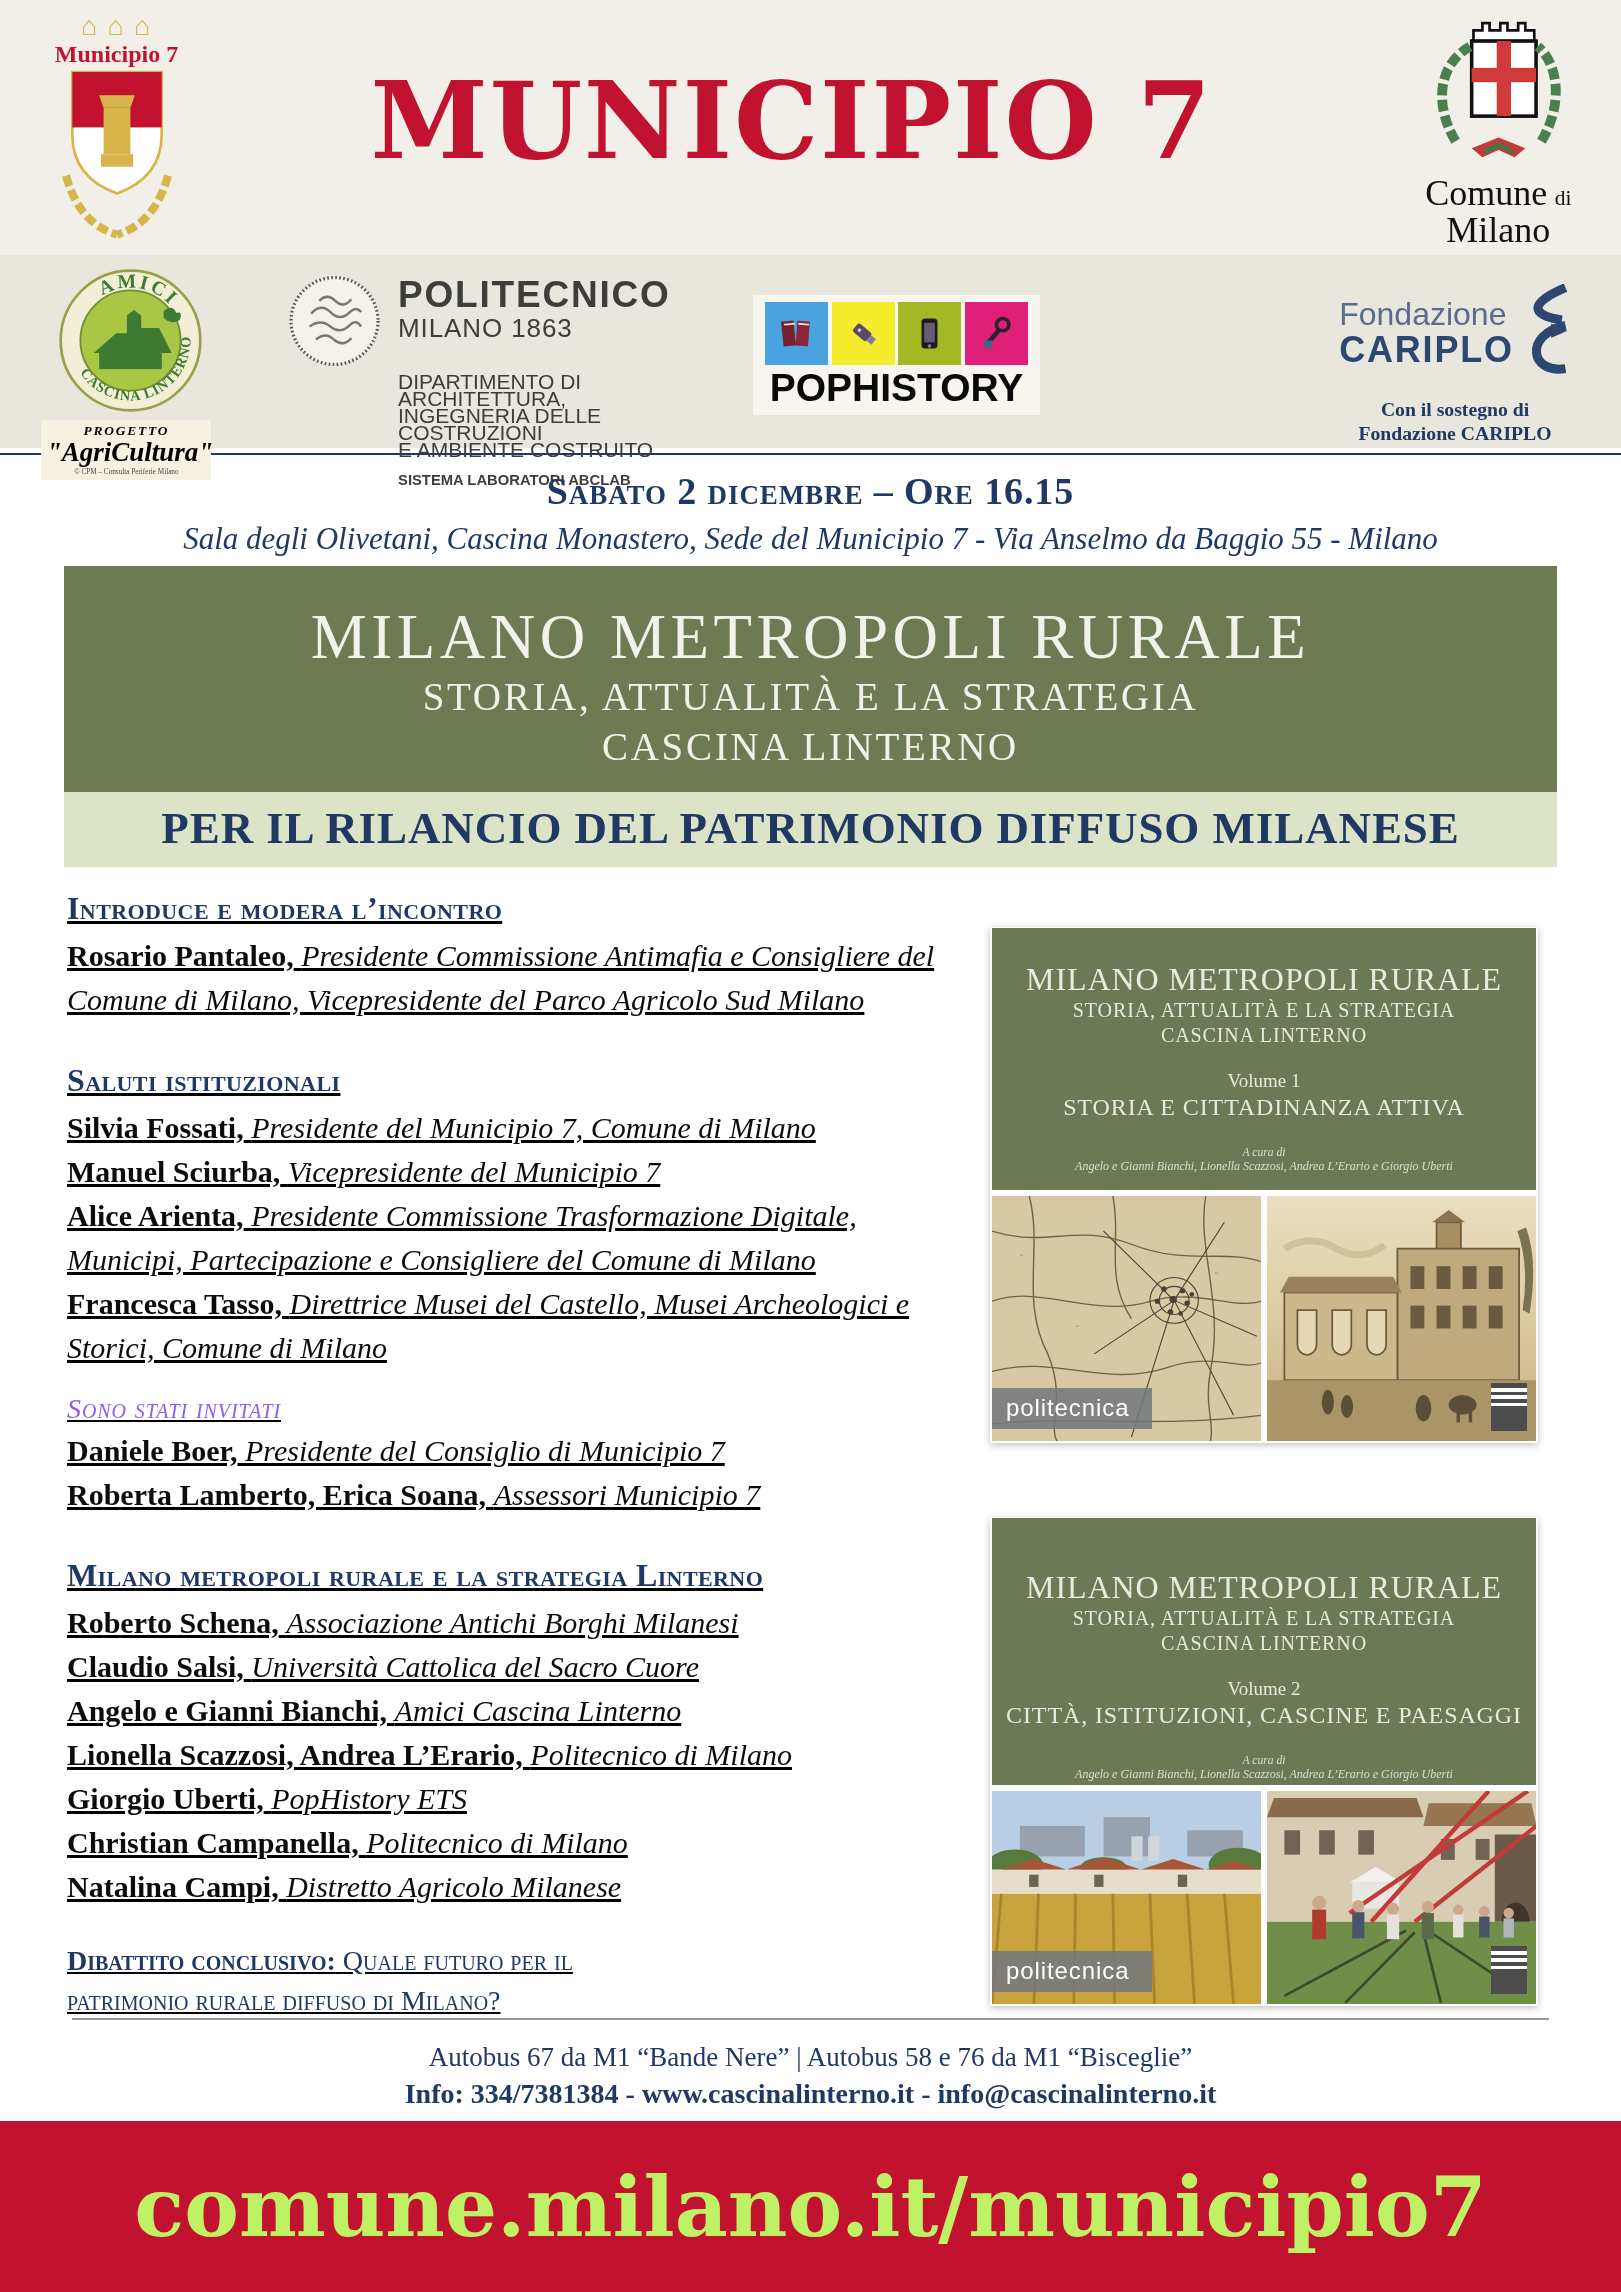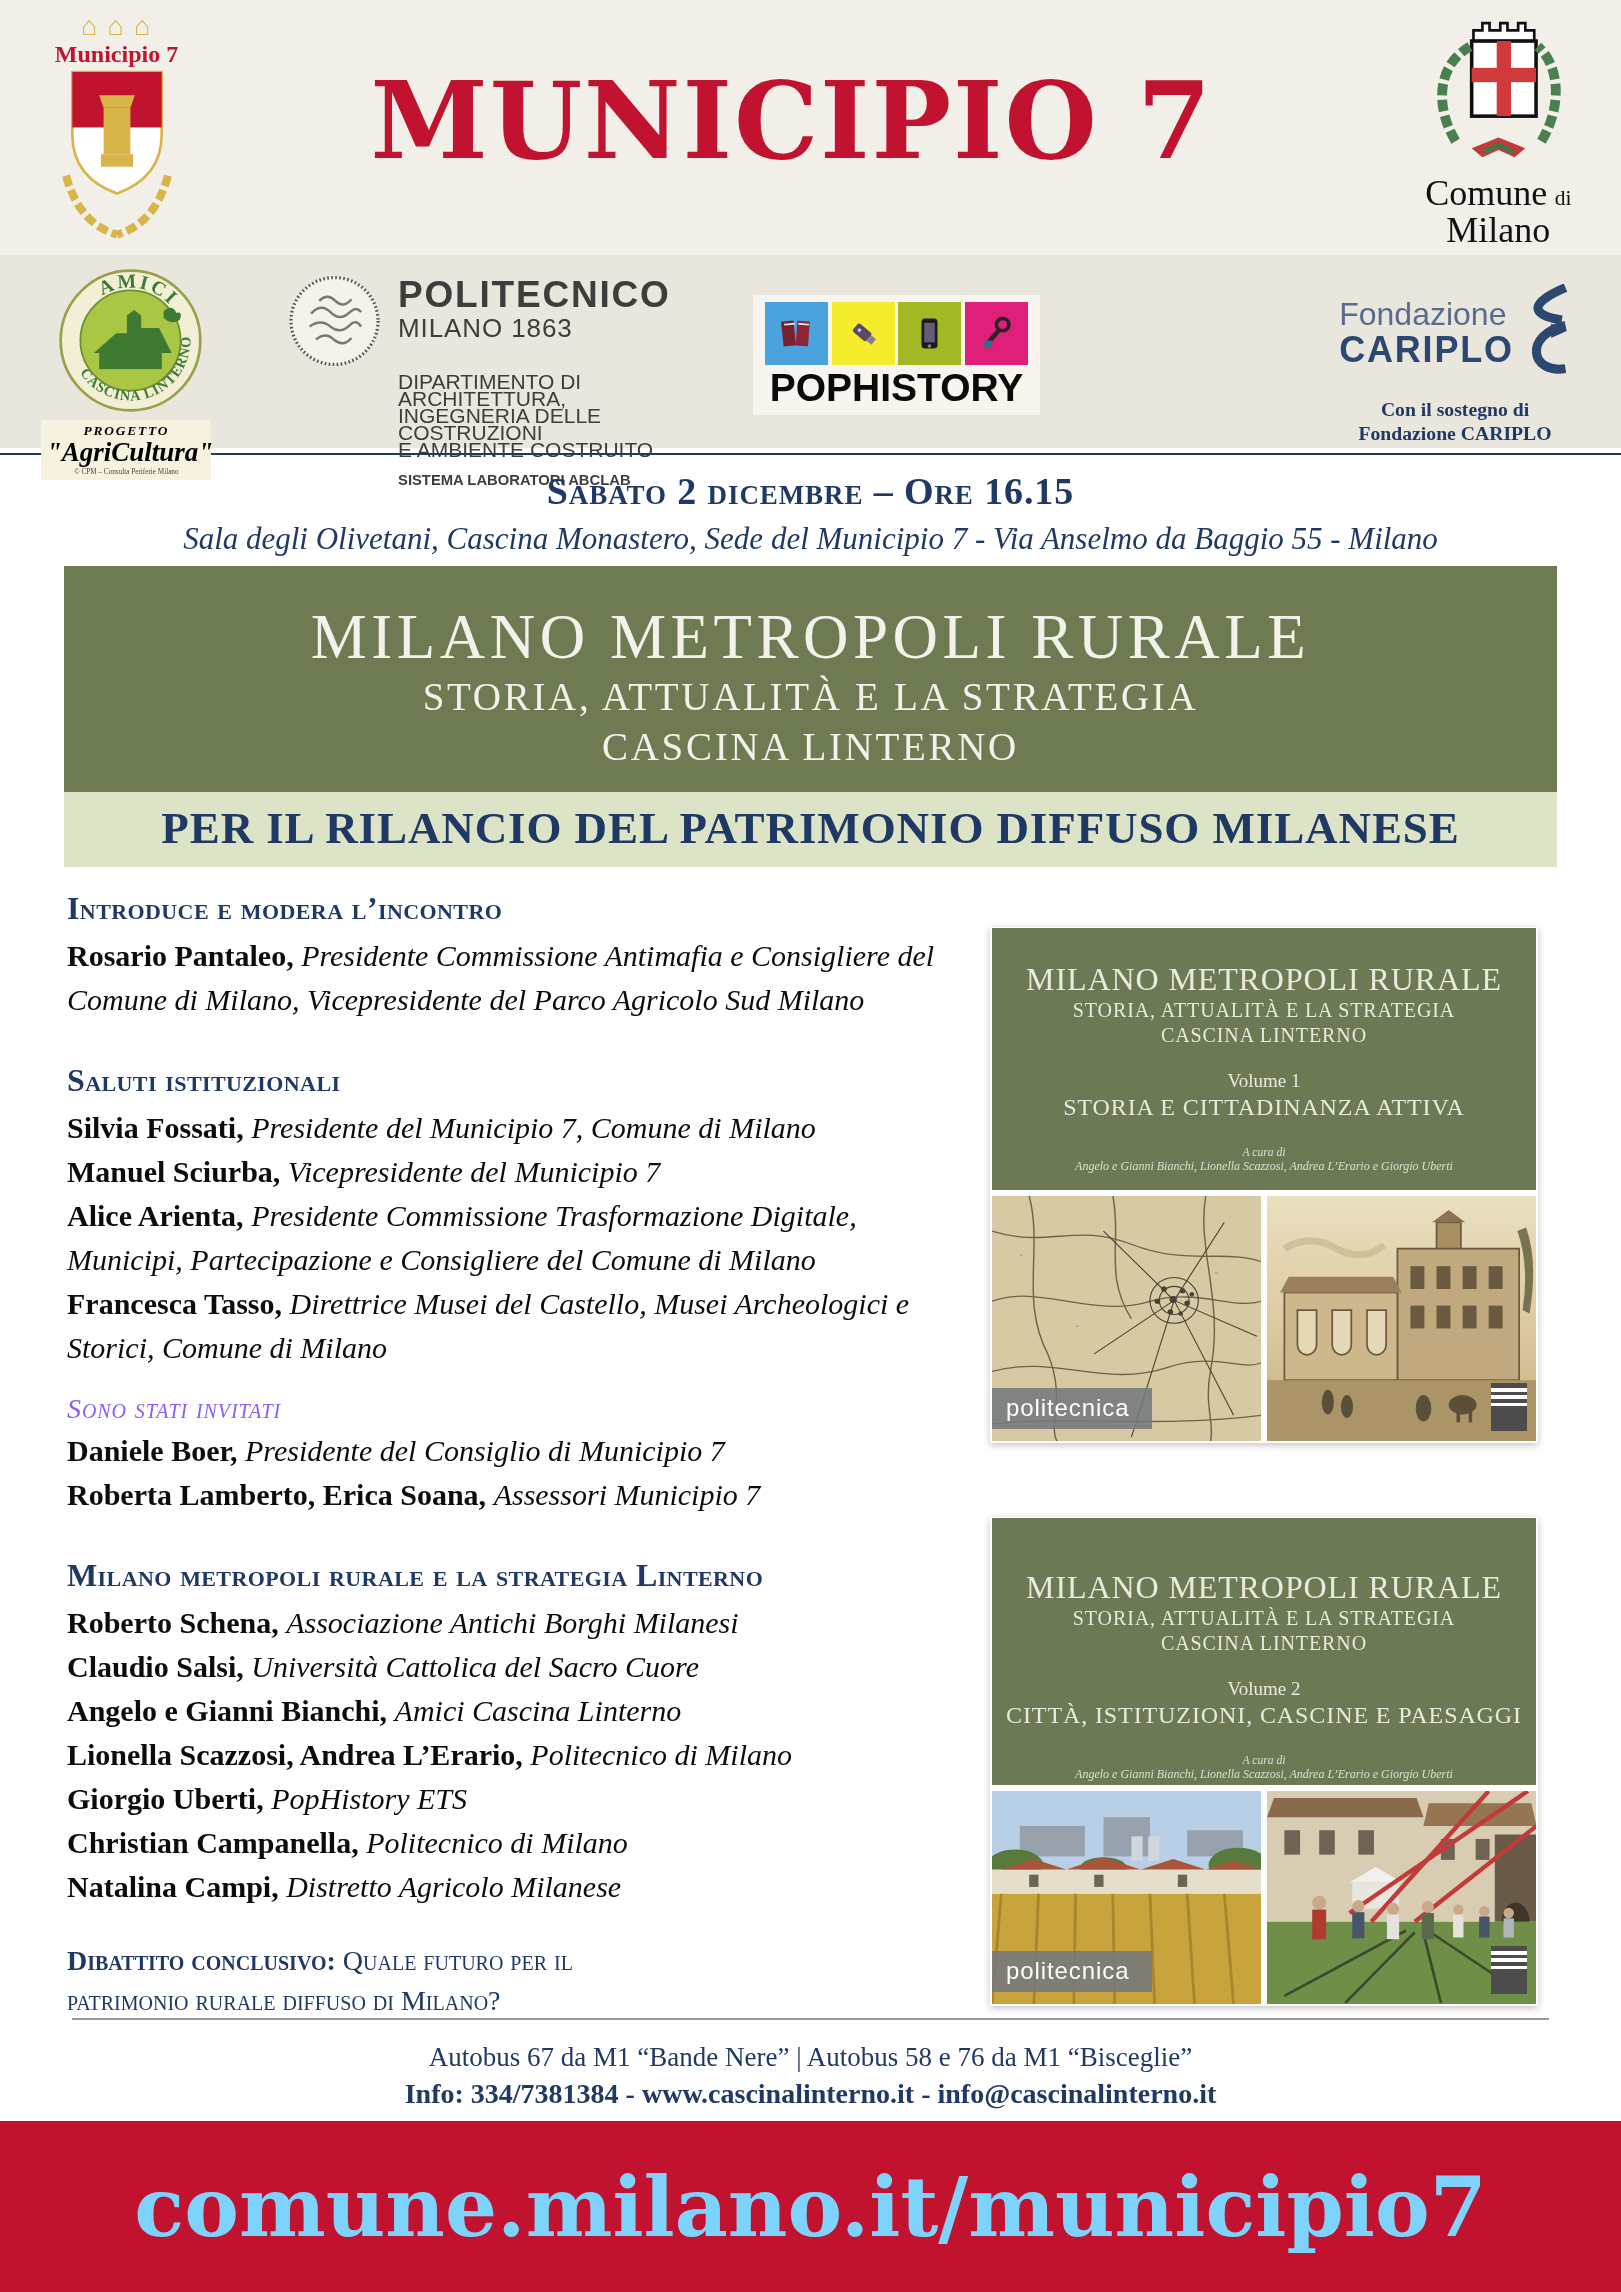--- a/index.html
+++ b/index.html
@@ -69,21 +69,21 @@
   .gb-title { font-size:63px; letter-spacing:4.5px; line-height:70px; }
   .gb-sub { font-size:39px; letter-spacing:2.7px; line-height:50px; }
   .light-strip {
     margin:0 64px; height:75px; background:#dce3c6; text-align:center;
   }
   .light-strip div {
     color:#1f3864; font-weight:bold; font-size:45px; line-height:73px; letter-spacing:0.9px;
   }
   
   .main { position:relative; height:1151px; padding:23px 0 0 67px; }
-  .col { width:909px; }
+  .col { width:909px;text-decoration:underline; }
   .sec-heading { color:#1f3864; font-weight:bold; font-size:32px; font-variant:small-caps; letter-spacing:0.4px; white-space:nowrap; margin-bottom:7.2px; }
   .sec { margin-top:40px; }
   .sec:first-child { margin-top:0; }
   .speaker { font-size:30px; line-height:44px; color:#0c0c0c; }
   .speaker .name { font-weight:bold; }
   .speaker .role { font-style:italic; }
   .invited-label { font-style:italic; font-size:28px; margin-top:23px; margin-bottom:3.6px; color:#8b5cf6; font-variant:small-caps; letter-spacing:0.9px; }
   .debate { margin-top:32px; max-width:618px; color:#1f3864; font-size:28px; line-height:40px; font-variant:small-caps; }
   .debate .lbl { font-weight:bold; }
   
@@ -119,21 +119,21 @@
   
   .divider { height:2.7px; background:#9b9b9b; margin:0 72px; }
   .footer-text { text-align:center; padding-top:21.5px; }
   .transit-line { color:#203864; font-size:27px; }
   .info-line { color:#203864; font-size:28px; font-weight:bold; margin-top:5.4px; }
   .red-banner {
     position:absolute; left:0; bottom:0; width:1621px; height:172px; background:#c11330;
     display:flex; align-items:center; justify-content:center;
   }
   .red-banner div {
-    color:#7dd3fc; font-family:"DejaVu Serif", serif; font-weight:bold; font-size:82px; letter-spacing:0px;
+    color:#bef264; font-family:"DejaVu Serif", serif; font-weight:bold; font-size:82px; letter-spacing:0px;
   }
 </style>
 </head>
 <body>
 
 <div class="page">
 
   <div class="header">
     <div class="crest">
       <div class="crest-towers">⌂ ⌂ ⌂</div>

